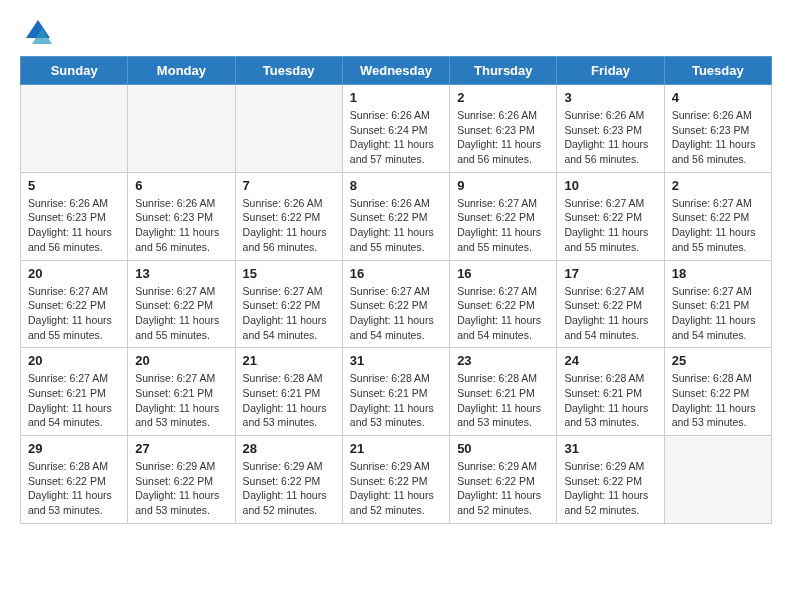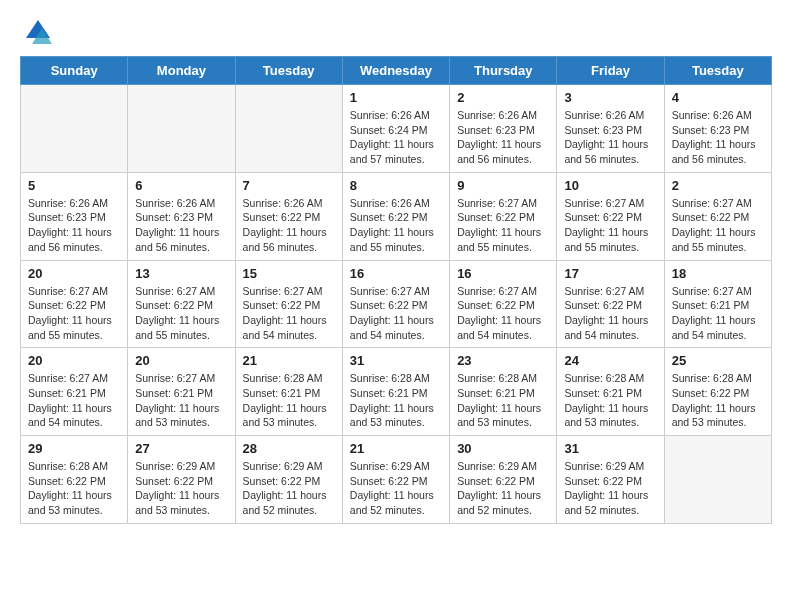--- a/index.html
+++ b/index.html
@@ -343,21 +343,21 @@
 and 52 minutes.</div>
           </td>
           <td>
             <div class="day-number">21</div>
             <div class="day-info" style="white-space: pre-line;">Sunrise: 6:29 AM
 Sunset: 6:22 PM
 Daylight: 11 hours
 and 52 minutes.</div>
           </td>
           <td>
-            <div class="day-number">30</div>
+            <div class="day-number">50</div>
             <div class="day-info" style="white-space: pre-line;">Sunrise: 6:29 AM
 Sunset: 6:22 PM
 Daylight: 11 hours
 and 52 minutes.</div>
           </td>
           <td>
             <div class="day-number">31</div>
             <div class="day-info" style="white-space: pre-line;">Sunrise: 6:29 AM
 Sunset: 6:22 PM
 Daylight: 11 hours

